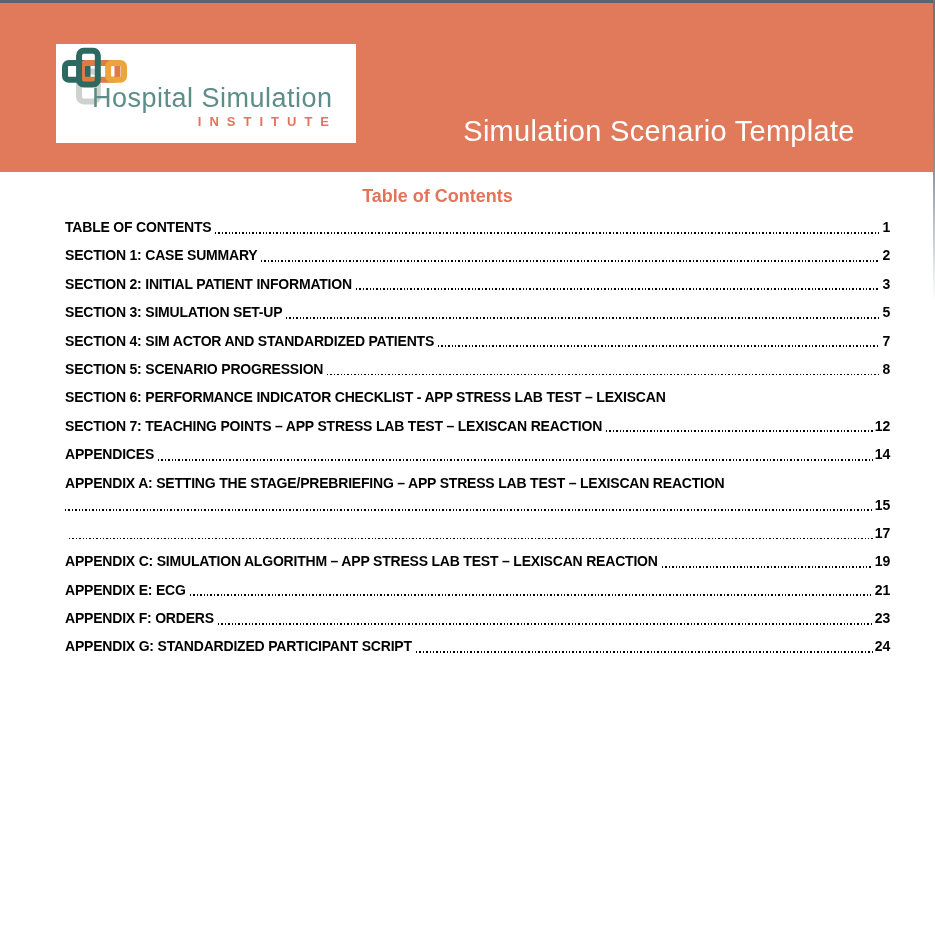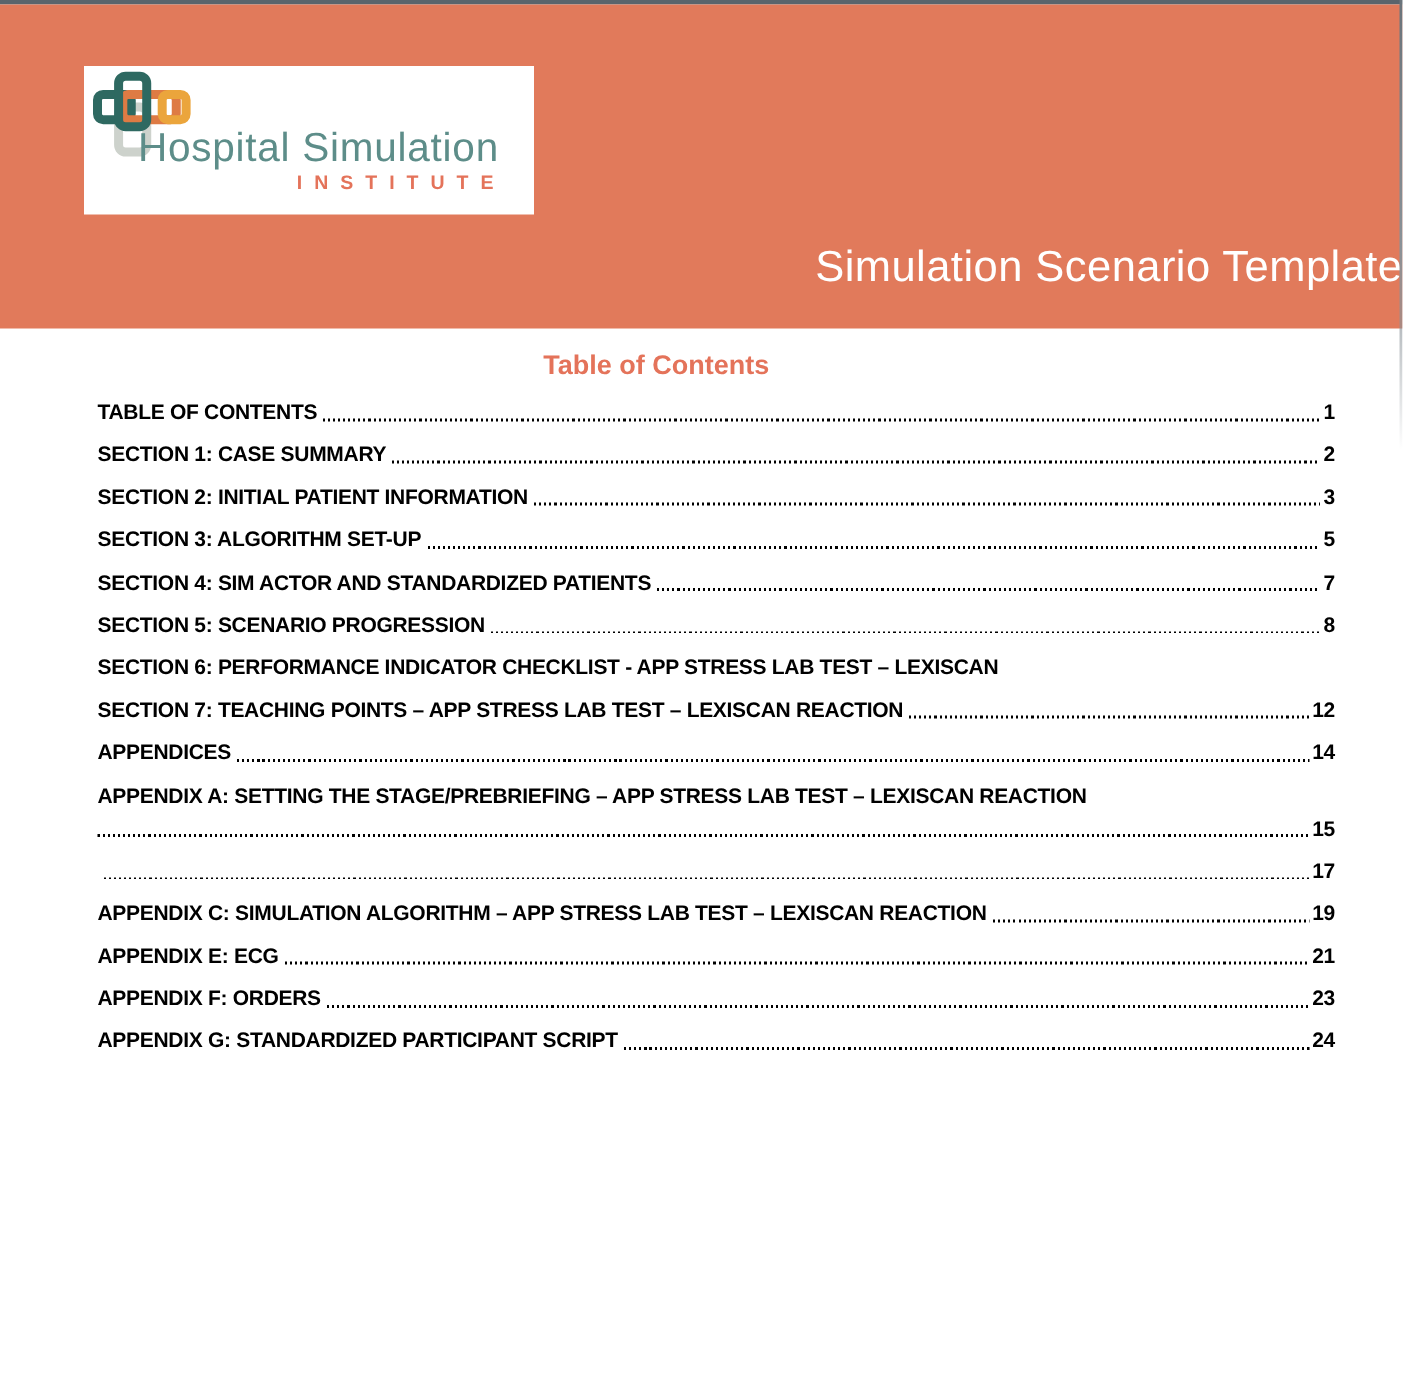--- a/index.html
+++ b/index.html
@@ -14,40 +14,40 @@
     font-family:"Liberation Sans","DejaVu Sans",sans-serif;
     position:relative;
   }
   .top-strip{height:3px;width:100%;background:var(--topstrip);}
   .edge-line{
     position:absolute;top:0;right:0;width:2px;height:300px;
     background:linear-gradient(to bottom, #6b747b 0%, #8a9298 55%, rgba(138,146,152,0) 100%);
     z-index:5;
   }
   .banner{
-    position:relative;height:216px;background:var(--banner);
+    position:relative;height:169px;background:var(--banner);
   }
   .logo-box{
     position:absolute;left:56px;top:41px;width:300px;height:99px;
     background:#fff;
   }
   .logo-icon{position:absolute;left:5px;top:3px;}
   .logo-name{
     position:absolute;left:36px;top:39px;
     font-size:27px;color:var(--logo-text);letter-spacing:0.5px;
     white-space:nowrap;
   }
   .logo-sub{
     position:absolute;right:19px;top:70px;
     font-size:13px;font-weight:700;color:var(--accent);
     letter-spacing:8px;text-indent:8px;white-space:nowrap;
   }
   .doc-title{
     position:absolute;left:356px;right:0;bottom:24px;
-    text-align:right;color:#ffffff;font-size:29px;font-weight:400;
+    text-align:center;color:#ffffff;font-size:29px;font-weight:400;
     letter-spacing:0.3px;white-space:nowrap;margin-left:27px;
   }
   .content{padding:13px 45px 0 65px;}
   .toc-heading{
     position:relative;left:-40px;
     text-align:center;color:var(--accent);
     font-size:18px;font-weight:700;line-height:22px;
   }
   .toc-list{margin-top:9px;}
   .toc-entry{margin-bottom:6.4px;}
@@ -112,21 +112,21 @@
       </div>
       <div class="toc-entry">
         <div class="toc-line">
           <span class="toc-label">SECTION 2: INITIAL PATIENT INFORMATION</span>
           <span class="toc-leader"></span>
           <span class="toc-page">3</span>
         </div>
       </div>
       <div class="toc-entry">
         <div class="toc-line">
-          <span class="toc-label">SECTION 3: ALGORITHM SET-UP</span>
+          <span class="toc-label">SECTION 3: SIMULATION SET-UP</span>
           <span class="toc-leader"></span>
           <span class="toc-page">5</span>
         </div>
       </div>
       <div class="toc-entry">
         <div class="toc-line">
           <span class="toc-label">SECTION 4: SIM ACTOR AND STANDARDIZED PATIENTS</span>
           <span class="toc-leader"></span>
           <span class="toc-page">7</span>
         </div>

